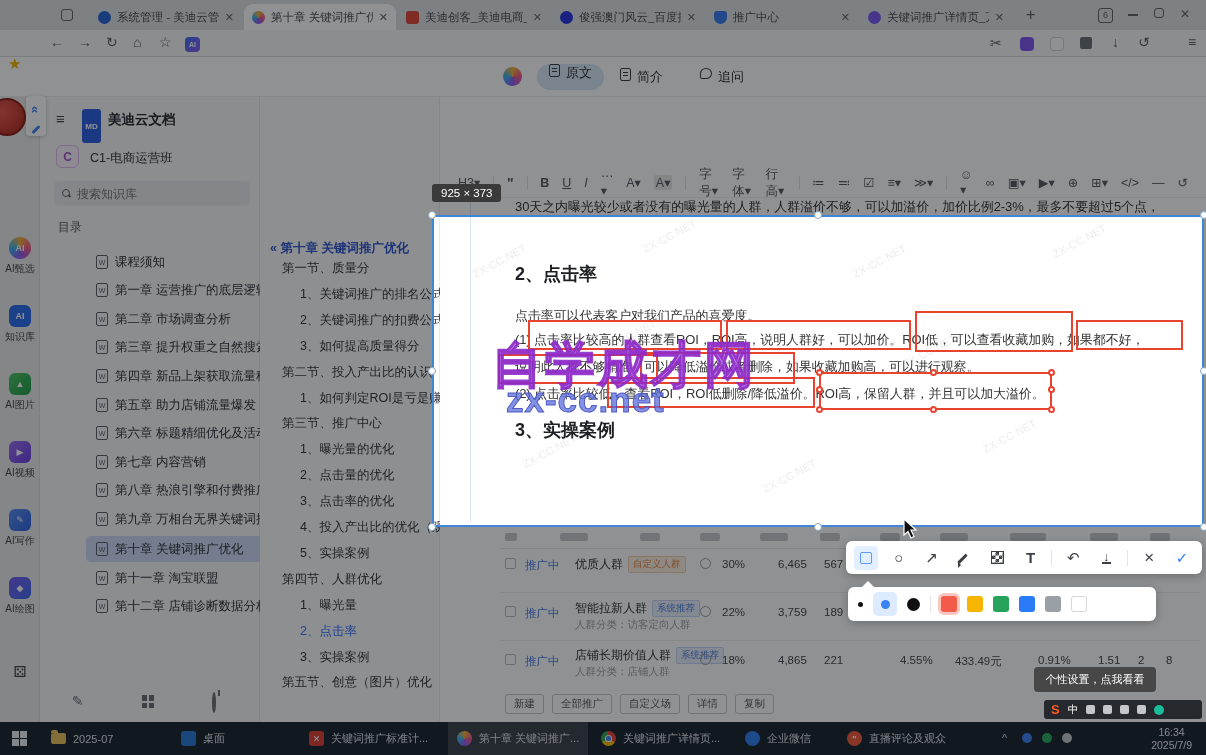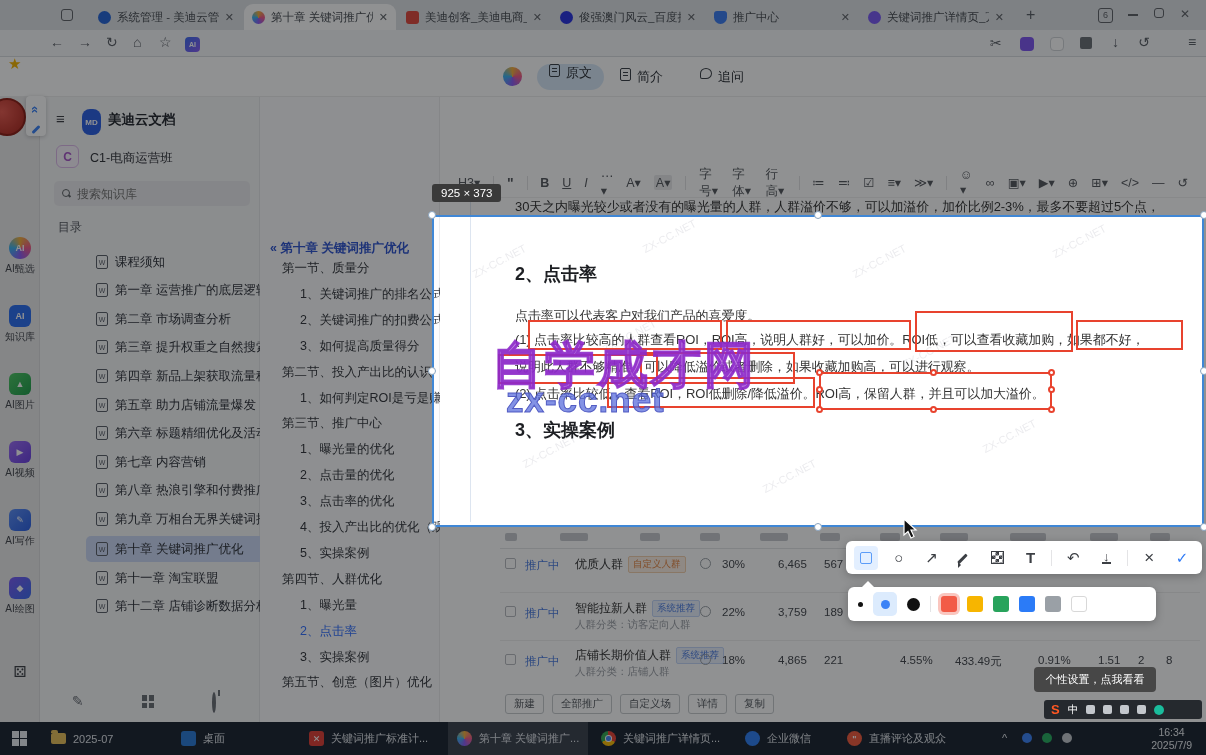--- a/index.html
+++ b/index.html
@@ -260,21 +260,21 @@
   </div>
 
   <span id="redbadge"></span>
   <div id="collapse">
     <span class="chev">«</span>
     <span class="pin"></span>
   </div>
 
   <div class="abs" id="sbar">
     <span class="abs gl" style="left:16px;top:14px;font-size:15px;color:#3c3f44">≡</span>
-    <span class="abs" style="left:42px;top:12px;width:19px;height:26px;border-radius:8px;background:#2b5fe3;color:#fff;font-size:8px;font-weight:bold;display:flex;align-items:center;justify-content:center">MD</span>
+    <span class="abs" style="left:42px;top:12px;width:19px;height:34px;border-radius:3px;background:#2b5fe3;color:#fff;font-size:8px;font-weight:bold;display:flex;align-items:center;justify-content:center">MD</span>
     <span class="abs" style="left:68px;top:14px;font-size:13.5px;font-weight:bold;color:#23272e">美迪云文档</span>
 
     <span class="abs" style="left:16px;top:48px;width:23px;height:23px;border:1.5px solid #dcb8ea;border-radius:6px;background:#faf4fd;color:#a855c8;font-weight:bold;font-size:12px;display:flex;align-items:center;justify-content:center">C</span>
     <span class="abs" style="left:50px;top:53px;font-size:12.5px;color:#303338">C1-电商运营班</span>
 
     <div class="abs flex" style="left:14px;top:84px;width:196px;height:25px;background:#ececee;border-radius:5px;padding:0 8px;gap:6px">
       <span class="mag"></span>
       <input style="border: none; background: transparent; outline: none; font-size: 12px; width: 150px; color: rgb(51, 51, 51);" placeholder="搜索知识库">
     </div>
 

